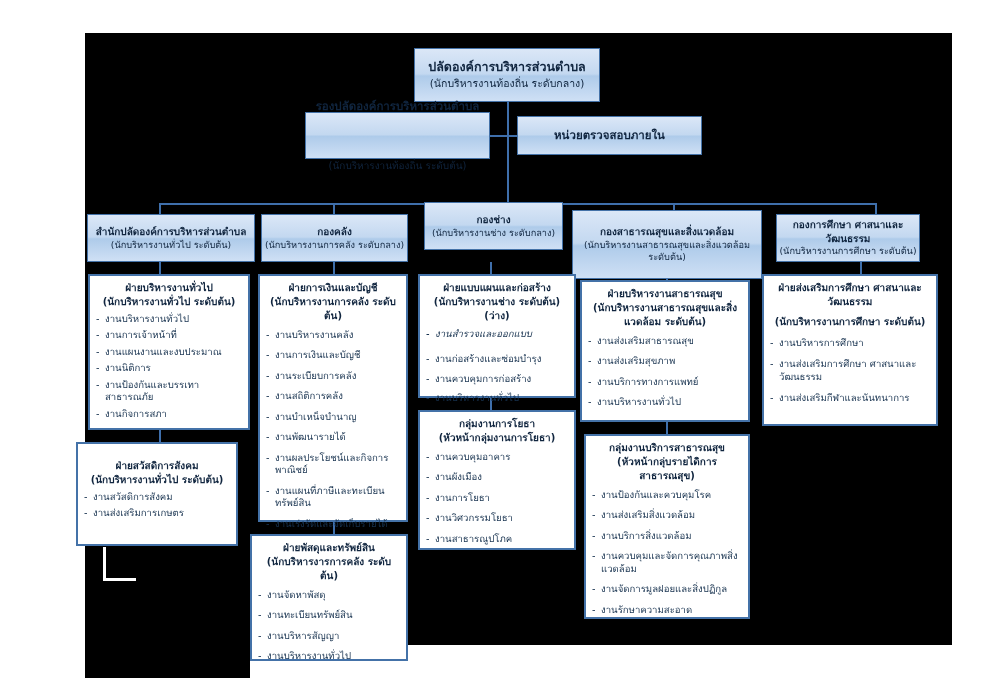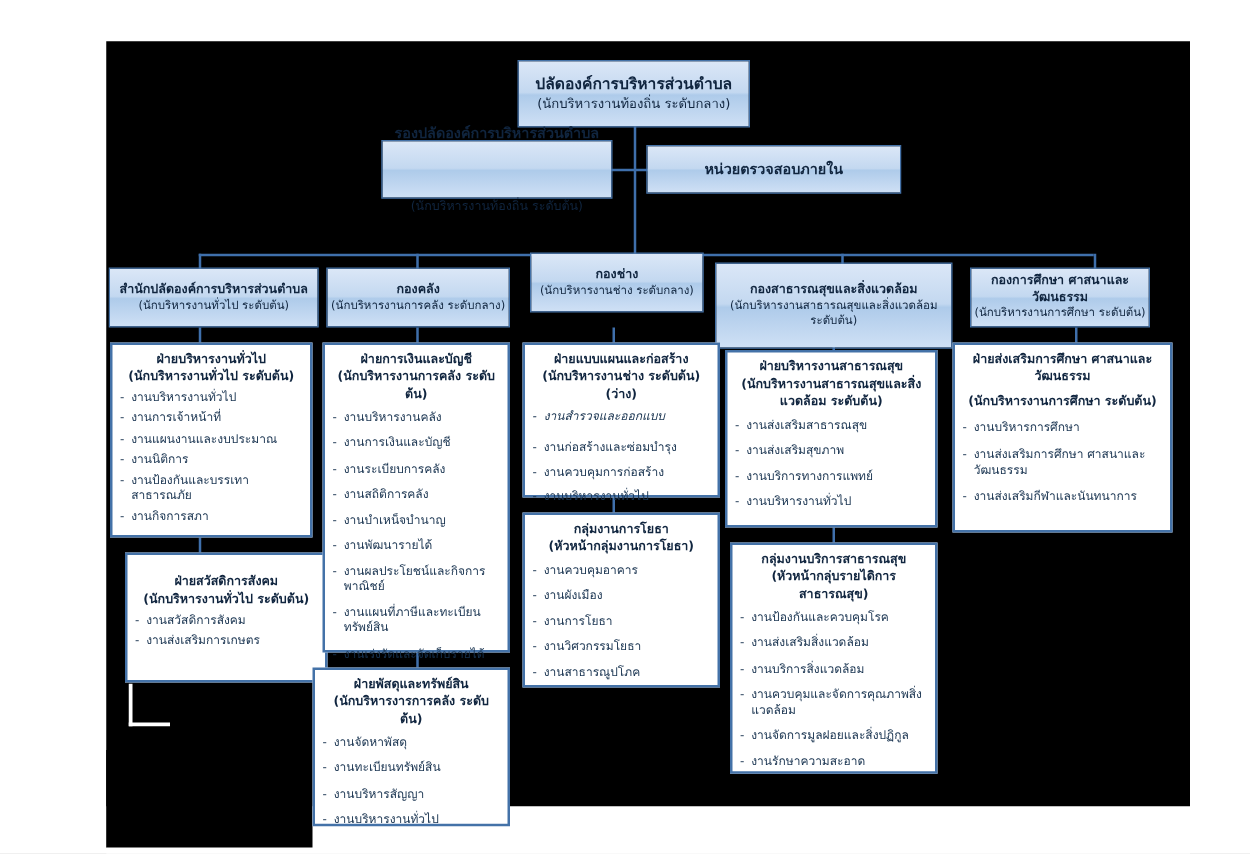--- a/index.html
+++ b/index.html
@@ -149,21 +149,21 @@
 <div class="box fs-root" style="left:414px; top:48px; width:186px; height:54px;">
   <div>ปลัดองค์การบริหารส่วนตำบล</div>
   <div class="sub" style="font-size:10.5px;">(นักบริหารงานท้องถิ่น ระดับกลาง)</div>
 </div>
 
 <div class="box fs-l2" style="left:305px; top:112px; width:185px; height:47px;gap:44px;">
   <div>รองปลัดองค์การบริหารส่วนตำบล</div>
   <div class="sub" style="font-size:10px;">(นักบริหารงานท้องถิ่น ระดับต้น)</div>
 </div>
 
-<div class="box fs-l2" style="left:517px; top:116px; width:204px; height:39px;">
+<div class="box fs-l2" style="left:517px; top:116px; width:185px; height:39px;">
   <div>หน่วยตรวจสอบภายใน</div>
 </div>
 
 <div class="box fs-dept" style="left:87px; top:214px; width:168px; height:48px;">
   <div>สำนักปลัดองค์การบริหารส่วนตำบล</div>
   <div class="sub" style="font-size:9.2px;">(นักบริหารงานทั่วไป ระดับต้น)</div>
 </div>
 
 <div class="box fs-dept" style="left:261px; top:214px; width:147px; height:48px;">
   <div>กองคลัง</div>
@@ -193,21 +193,21 @@
   <ul class="fs-list">
     <li>งานบริหารงานทั่วไป</li>
     <li>งานการเจ้าหน้าที่</li>
     <li>งานแผนงานและงบประมาณ</li>
     <li>งานนิติการ</li>
     <li>งานป้องกันและบรรเทาสาธารณภัย</li>
     <li>งานกิจการสภา</li>
   </ul>
 </div>
 
-<div class="lbox" style="left:100px; top:442px; width:162px; height:104px;">
+<div class="lbox" style="left:76px; top:442px; width:162px; height:104px;">
   <div class="hdr fs-listhd" style="margin-top:10px;">
     <div>ฝ่ายสวัสดิการสังคม</div>
     <div class="sub">(นักบริหารงานทั่วไป ระดับต้น)</div>
   </div>
   <ul class="fs-list">
     <li>งานสวัสดิการสังคม</li>
     <li>งานส่งเสริมการเกษตร</li>
   </ul>
 </div>
 

